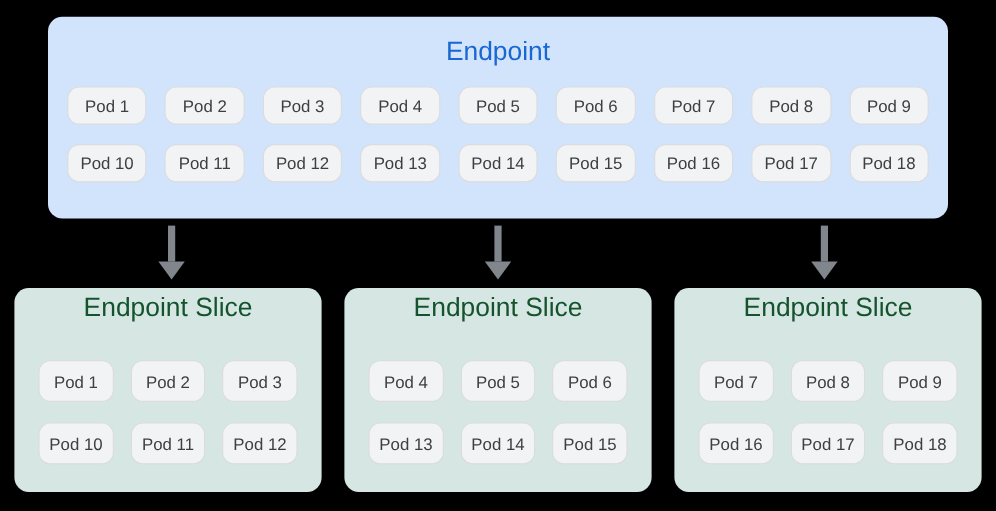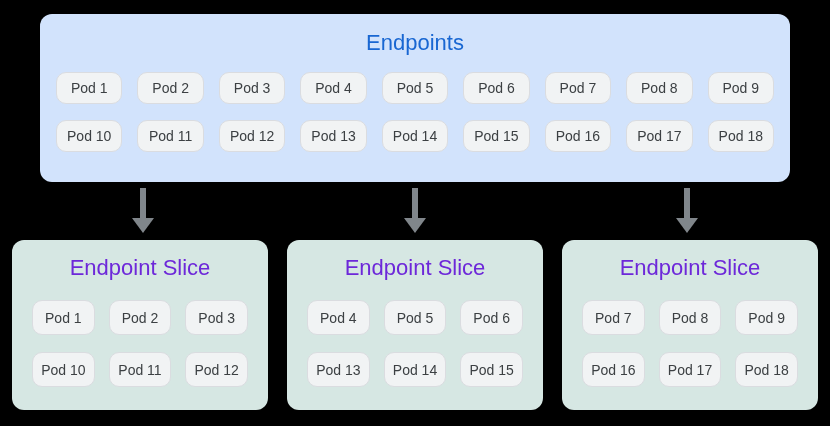--- a/index.html
+++ b/index.html
@@ -99,24 +99,24 @@
     height: 170px;
     background: #d6e7e3;
     border-radius: 12px;
     box-sizing: border-box;
   }
   .slice-1 { left: 12px; }
   .slice-2 { left: 287px; }
   .slice-3 { left: 562px; }
   .slice-title {
     text-align: center;
-    padding-top: 15px;
+    padding-top: 3px;
     font-size: 22px;
     line-height: 26px;
-    color: #6d28d9;
+    color: #14532d;
     font-weight: 400;
   }
   .slice-grid {
     position: absolute;
     left: 20px;
     right: 20px;
     top: 60px;
     display: grid;
     grid-template-columns: repeat(3, 1fr);
     gap: 17px 14px;
@@ -124,21 +124,21 @@
   .slice-grid .pod {
     height: 35px;
   }
 </style>
 </head>
 <body>
 
 <div class="stage">
 
   <div class="endpoints-box">
-    <div class="endpoints-title">Endpoints</div>
+    <div class="endpoints-title">Endpoint</div>
     <div class="endpoints-grid" id="endpoints-pods">
         <div class="pod">Pod 1</div>
         <div class="pod">Pod 2</div>
         <div class="pod">Pod 3</div>
         <div class="pod">Pod 4</div>
         <div class="pod">Pod 5</div>
         <div class="pod">Pod 6</div>
         <div class="pod">Pod 7</div>
         <div class="pod">Pod 8</div>
         <div class="pod">Pod 9</div>

